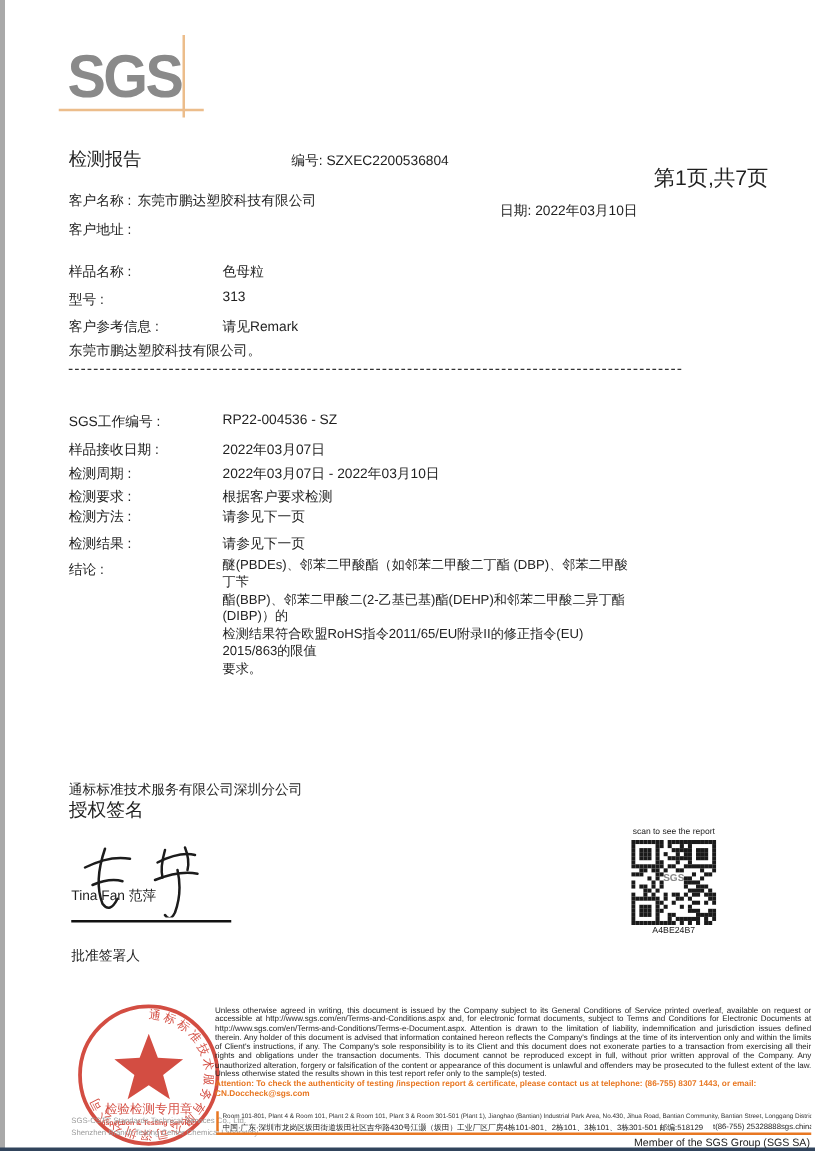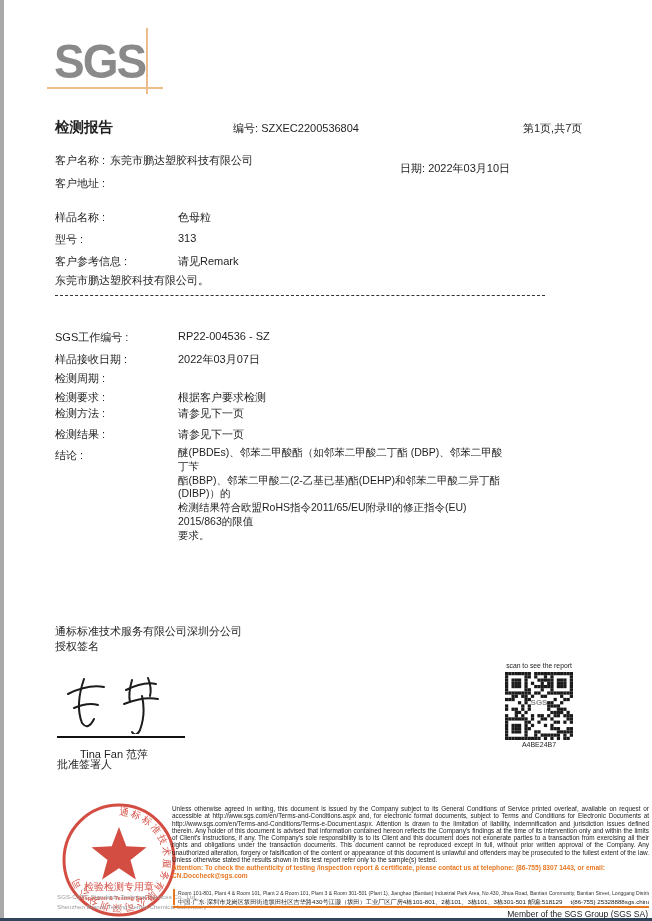--- a/index.html
+++ b/index.html
@@ -10,40 +10,40 @@
   
   .left-strip { left:0; top:0; width:4px; height:921px; background:#a9a9a9; }
   .bottom-bar { left:0; top:918px; width:652px; height:3px; background:#31445c; }
 
   
   .logo-text { left:54px; top:34px; font-size:46px; font-weight:bold; color:#8a8a8a; letter-spacing:-2px; transform:scaleY(1.05); }
   .logo-vline { left:146px; top:28px; width:2px; height:66px; background:#ecbd8b; }
   .logo-hline { left:47px; top:87px; width:116px; height:2px; background:#ecbd8b; }
 
   
-  .hdr-title { left:55px; top:118px; font-size:14.5px; font-weight:bold; }
+  .hdr-title { left:55px; top:118px; font-size:14.5px; font-weight:normal; }
   .hdr-no    { left:233px; top:121px; font-size:11px; }
   .hdr-date  { left:400px; top:121px; font-size:11px;margin-top:40px; }
-  .hdr-page  { left:523px; top:121px; font-size:11px; }
+  .hdr-page  { left:523px; top:131px; font-size:17px; }
 
   
   .row { position:absolute; left:55px; width:560px; height:16px; font-size:11px; }
   .row .lbl { position:absolute; left:0; }
   .row .v55  { position:absolute; left:55px; }
   .row .v123 { position:absolute; left:123px; }
   .dashed { left:55px; top:295px; width:490px; height:0; border-top:1px dashed #333; }
 
   .concl-lines { left:178px; top:446px; width:330px; font-size:10.5px; line-height:13.8px; }
 
   
   .sig-company { left:55px; top:624px; font-size:11px; }
-  .sig-auth    { left:55px; top:639px; font-size:11px; }
+  .sig-auth    { left:55px; top:639px; font-size:15px; }
   .sig-svg     { left:60px; top:670px; }
   .sig-line    { left:57px; top:736px; width:128px; height:2px; background:#111; }
-  .sig-name    { left:57px; top:747px; font-size:11px;margin-left:23px; }
+  .sig-name    { left:57px; top:709px; font-size:11px; }
   .sig-role    { left:57px; top:757px; font-size:11px; }
 
   
   .qr-caption { left:488px; top:662px; width:102px; text-align:center; font-size:6.8px; color:#222; white-space:nowrap; }
   .qr-svg     { left:505px; top:672px; }
   .qr-center  { left:505px; top:698px; width:68px; text-align:center; font-size:8px; font-weight:bold; color:#8a8a8a; background:transparent; }
   .qr-code    { left:505px; top:741px; width:68px; text-align:center; font-size:7px; color:#222; }
 
   
   .stamp-svg { left:60px; top:801px; opacity:.9; }
@@ -105,20 +105,21 @@
 <div class="row" style="top:330px">
   <span class="lbl">SGS工作编号 :</span>
   <span class="v123">RP22-004536 - SZ</span>
 </div>
 <div class="row" style="top:352px">
   <span class="lbl">样品接收日期 :</span>
   <span class="v123">2022年03月07日</span>
 </div>
 <div class="row" style="top:371px">
   <span class="lbl">检测周期 :</span>
+  <span class="v123">2022年03月07日 - 2022年03月10日</span>
 </div>
 <div class="row" style="top:390px">
   <span class="lbl">检测要求 :</span>
   <span class="v123">根据客户要求检测</span>
 </div>
 <div class="row" style="top:406px">
   <span class="lbl">检测方法 :</span>
   <span class="v123">请参见下一页</span>
 </div>
 <div class="row" style="top:427px">

